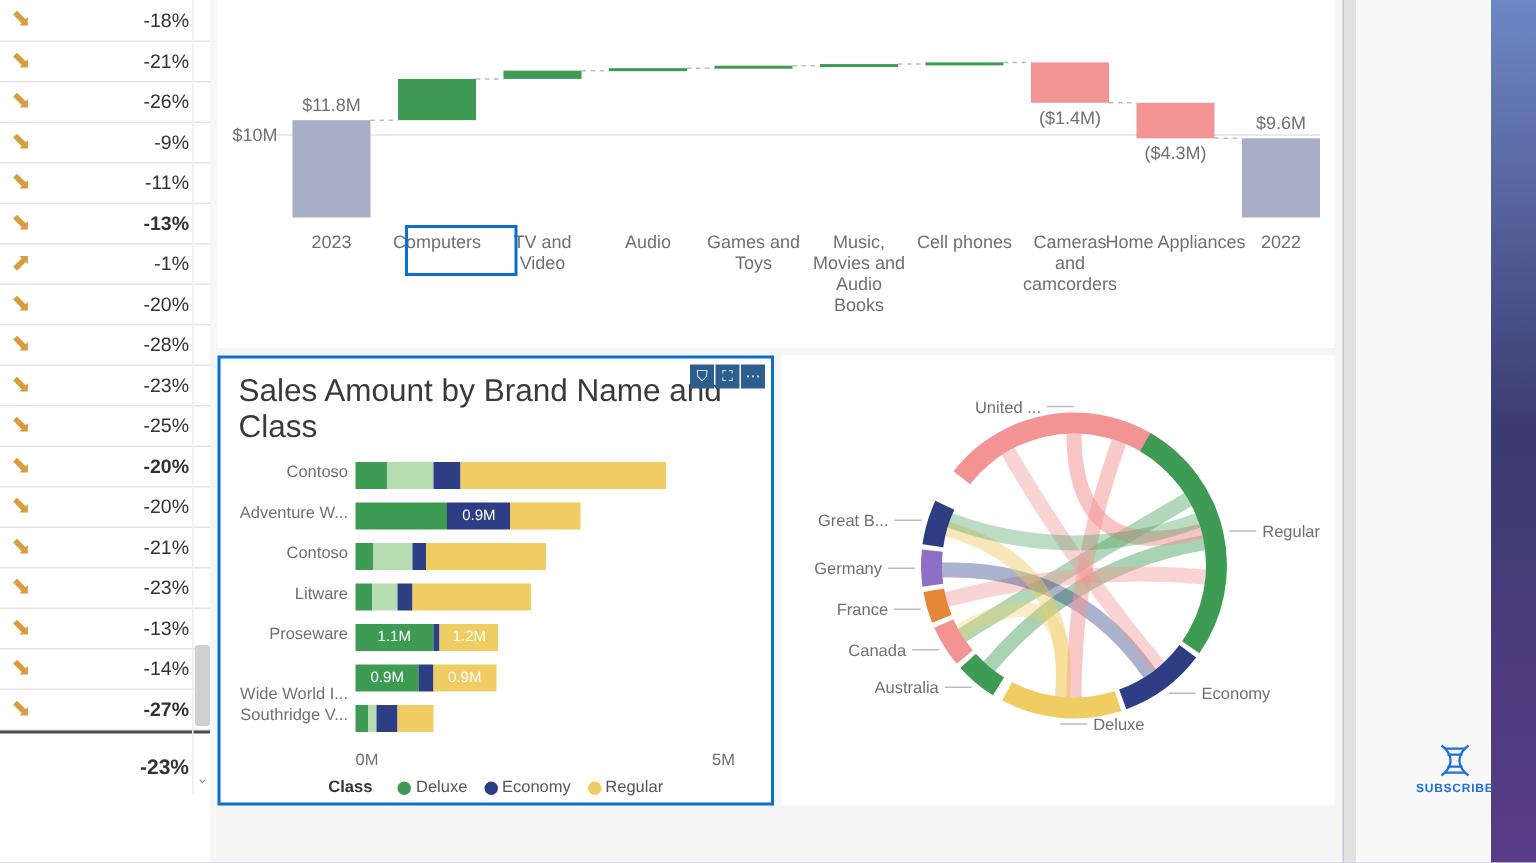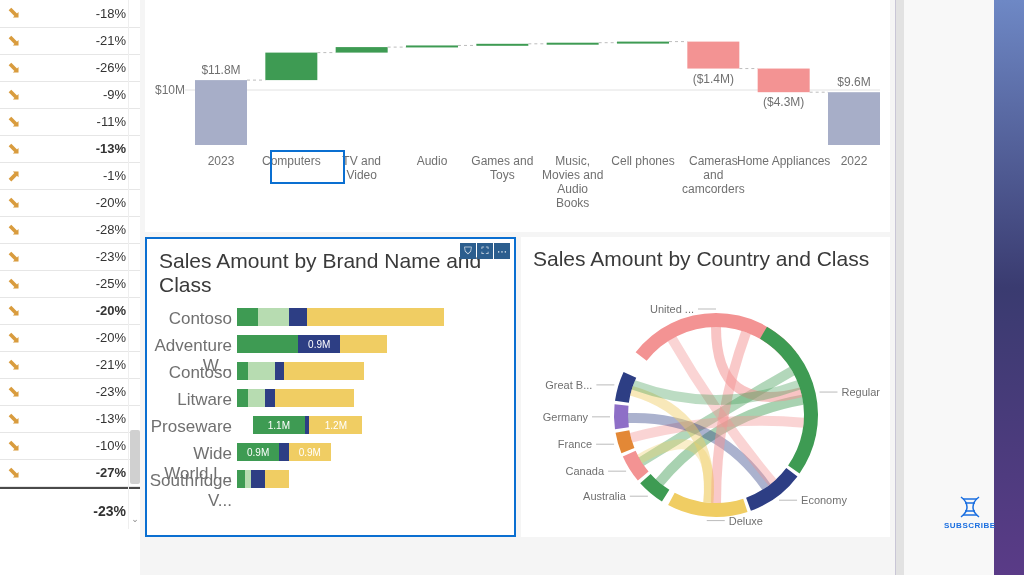--- a/index.html
+++ b/index.html
@@ -41,21 +41,21 @@
   .brand { left: 5px; top: 237px; width: 371px; height: 300px; border: 2px solid #0a6fd1; }
   .country { left: 381px; top: 237px; width: 369px; height: 300px; }
   .card .title { font-size: 21px; color: #3a3a3a; padding: 10px 12px 4px 12px; }
 
   .hdr-icons { position: absolute; right: 4px; top: 4px; display: flex; gap: 1px; }
   .hdr-icons span { width: 16px; height: 16px; background: #2c5e8e; color: #fff; font-size: 10px; display: flex; align-items: center; justify-content: center; }
 
   
   .bars { position: relative; height: 210px; padding-left: 90px; }
   .brow { position: absolute; height: 20px; display: flex; align-items: center; }
-  .bcat { position: absolute; left: 0; width: 85px; text-align: right; font-size: 17px; color: #707070; }
+  .bcat { position: absolute; left: 0; width: 85px; text-align: right; font-size: 11px; color: #707070; }
   .bseg { height: 18px; float: left; position: relative; }
   .bseg .lbl { color: #fff; font-size: 10px; position: absolute; left: 50%; top: 50%; transform: translate(-50%,-50%); white-space: nowrap; }
   .xaxis { position: absolute; left: 90px; right: 10px; top: 200px; display: flex; color: #707070; font-size: 11px; }
   .legend { text-align: center; padding: 8px 0; font-size: 11px; color: #555; }
   .legend b { font-weight: 600; color: #333; margin-right: 6px; }
   .lg { display: inline-block; width: 9px; height: 9px; border-radius: 50%; vertical-align: middle; margin: 0 3px 0 8px; }
   .cursor { position: absolute; font-size: 13px; color: #000; text-shadow: 0 0 2px #fff; }
   .clabel { fill: #707070; font-size: 11px; text-anchor: end; }
   .clabel.r { text-anchor: start; }
 
@@ -134,21 +134,21 @@
           <tr>
             <td class="icon"><span class="arrow-dn">⬊</span></td>
     <td class="">-23%</td>
           </tr>
           <tr>
             <td class="icon"><span class="arrow-dn">⬊</span></td>
     <td class="">-13%</td>
           </tr>
           <tr>
             <td class="icon"><span class="arrow-dn">⬊</span></td>
-    <td class="">-10%</td>
+    <td class="">-14%</td>
           </tr>
           <tr>
             <td class="icon"><span class="arrow-dn">⬊</span></td>
     <td class="bold">-27%</td>
           </tr>
         </tbody>
       </table>
     <div class="metrics-foot">-23%</div>
     <div class="sbar">
       <div class="thumb"></div>
@@ -207,20 +207,24 @@
     </div>
 
     <div class="card brand">
       <div class="hdr-icons">
         <span>⛉</span>
         <span>⛶</span>
         <span>⋯</span>
       </div>
       <div class="title">Sales Amount by Brand Name and Class</div>
       <div class="bars" id="bars">
+        <div class="xaxis">
+            <span style="flex:0 0 0">0M</span>
+            <span style="flex:1;text-align:right;padding-right:14px">5M</span>
+          </div>
         <div class="cursor" style="left:115px;top:10px">↖</div>
       <div class="bcat" style="top: 8px;">Contoso</div>
           <div class="brow" style="top: 6px; left: 90px;">
             <div class="bseg" style="width: 51.7px; background: linear-gradient(90deg, rgb(62, 155, 83) 0px, rgb(62, 155, 83) 40%, rgb(183, 220, 177) 40%, rgb(183, 220, 177) 100%);"></div>
             <div class="bseg" style="width: 18.8px; background: rgb(45, 62, 132);"></div>
             <div class="bseg" style="width: 136.3px; background: rgb(240, 205, 99);"></div>
           </div>
           <div class="bcat" style="top: 35px;">Adventure W...</div>
           <div class="brow" style="top: 33px; left: 90px;">
             <div class="bseg" style="width: 61.1px; background: rgb(62, 155, 83);"></div>
@@ -236,49 +240,54 @@
             <div class="bseg" style="width: 79.9px; background: rgb(240, 205, 99);"></div>
           </div>
           <div class="bcat" style="top: 89px;">Litware</div>
           <div class="brow" style="top: 87px; left: 90px;">
             <div class="bseg" style="width: 28.2px; background: linear-gradient(90deg, rgb(62, 155, 83) 0px, rgb(62, 155, 83) 40%, rgb(183, 220, 177) 40%, rgb(183, 220, 177) 100%);"></div>
             <div class="bseg" style="width: 9.4px; background: rgb(45, 62, 132);"></div>
             <div class="bseg" style="width: 79.9px; background: rgb(240, 205, 99);"></div>
           </div>
           <div class="bcat" style="top: 116px;">Proseware</div>
           <div class="brow" style="top: 114px; left: 90px;">
-            <div class="bseg" style="width: 51.7px; background: rgb(62, 155, 83); margin-left: 16px;">
+            <div class="bseg" style="width: 51.7px; background: rgb(62, 155, 83);">
               <span class="lbl">1.1M</span>
             </div>
             <div class="bseg" style="width: 4.7px; background: rgb(45, 62, 132);"></div>
-            <div class="bseg" style="width: 53px; background: rgb(240, 205, 99);">
+            <div class="bseg" style="width: 39px; background: rgb(240, 205, 99);">
               <span class="lbl">1.2M</span>
             </div>
           </div>
-          <div class="bcat" style="top: 143px;">Wide World I...</div>
+          <div class="bcat" style="top: 156px;">Wide World I...</div>
           <div class="brow" style="top: 141px; left: 90px;">
             <div class="bseg" style="width: 42.3px; background: rgb(62, 155, 83);">
               <span class="lbl">0.9M</span>
             </div>
             <div class="bseg" style="width: 9.4px; background: rgb(45, 62, 132);"></div>
             <div class="bseg" style="width: 42.3px; background: rgb(240, 205, 99);">
               <span class="lbl">0.9M</span>
             </div>
           </div>
           <div class="bcat" style="top: 170px; text-align: right;">Southridge V...</div>
           <div class="brow" style="top: 168px; left: 90px;">
             <div class="bseg" style="width: 14.1px; background: linear-gradient(90deg, rgb(62, 155, 83) 0px, rgb(62, 155, 83) 60%, rgb(183, 220, 177) 60%, rgb(183, 220, 177) 100%);"></div>
             <div class="bseg" style="width: 14.1px; background: rgb(45, 62, 132);"></div>
             <div class="bseg" style="width: 23.5px; background: rgb(240, 205, 99);"></div>
           </div>
         </div>
+      <div class="legend">
+        <b>Class</b>
+        <span class="lg" id="lg-d" style="background: rgb(62, 155, 83);"></span><span>Deluxe</span>
+        <span class="lg" id="lg-e" style="background: rgb(45, 62, 132);"></span><span>Economy</span>
+        <span class="lg" id="lg-r" style="background: rgb(240, 205, 99);"></span><span>Regular</span>
+      </div>
     </div>
 
     <div class="card country">
-      <div class="title">Sales Amount by Country and Class</div>
       <svg id="chord" width="369" height="260">
           <path d="M140.94823504821312 226.50090580795546 A102 102 0 0 1 119.19922780130581 208.25132184860354 L129.60325535798933 198.88349335957952 A88 88 0 0 0 148.36710474747798 214.6282324617655 Z" fill="#3e9b53"></path>
           <path d="M116.86346680186425 205.56433618802703 A102 102 0 0 1 101.81836332045472 181.48713759373163 L114.60799972745113 175.79282459067042 A88 88 0 0 0 127.58808900552995 196.56530965241546 Z" fill="#f39393"></path>
           <path d="M100.4272468341877 178.20987252842303 A102 102 0 0 1 94.54960919275479 157.7121141220269 L108.33691773492569 155.28103963468988 A88 88 0 0 0 113.40782079812271 172.96538022060028 Z" fill="#e38836"></path>
           <path d="M93.99265698835984 154.19565629792672 A102 102 0 0 1 93.55876667243611 129.3380967466994 L107.48207320759194 130.80149523244654 A88 88 0 0 0 107.85640995074182 152.24723288448578 Z" fill="#8e6fc7"></path>
           <path d="M93.99265698835984 125.80434370207331 A102 102 0 0 1 102.5566057222617 96.89293730244867 L115.24491474077479 102.80959296681846 A88 88 0 0 0 107.85640995074182 127.75276711551423 Z" fill="#2d3e84"></path>
           <path d="M114.62290313211433 77.2025295167829 A102 102 0 0 1 275.3770968678856 77.20252951678279 L264.34494631739153 85.82179017134203 A88 88 0 0 0 125.65505368260844 85.82179017134212 Z" fill="#f39393"></path>
           <path d="M246 51.66540881398727 A102 102 0 0 1 278.55350851747716 198.5047965078067 L267.08537989743127 190.47472639889205 A88 88 0 0 0 239 63.7897644669694 Z" fill="#3e9b53"></path>
           <path d="M276.46082202482387 201.3851323615089 A102 102 0 0 1 229.8860546192182 235.84864732016266 L225.09777261265884 222.69295062915995 A88 88 0 0 0 265.2799248841618 192.95972203738023 Z" fill="#2d3e84"></path>
           <path d="M226.51973342624464 237.00776466210567 A102 102 0 0 1 147.11390059583917 230.06065447161058 L153.68650247484163 217.69938817158558 A88 88 0 0 0 222.19349550499538 223.69297343397352 Z" fill="#f0cd63"></path>

